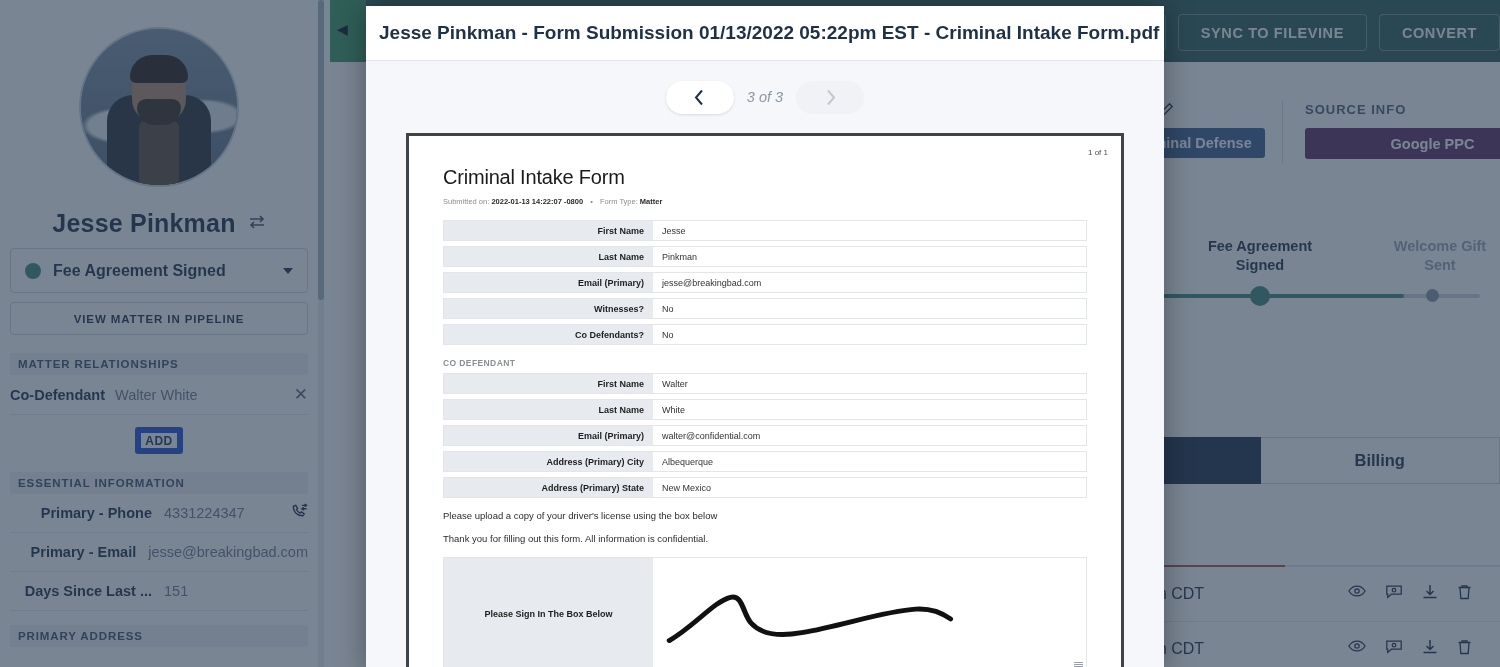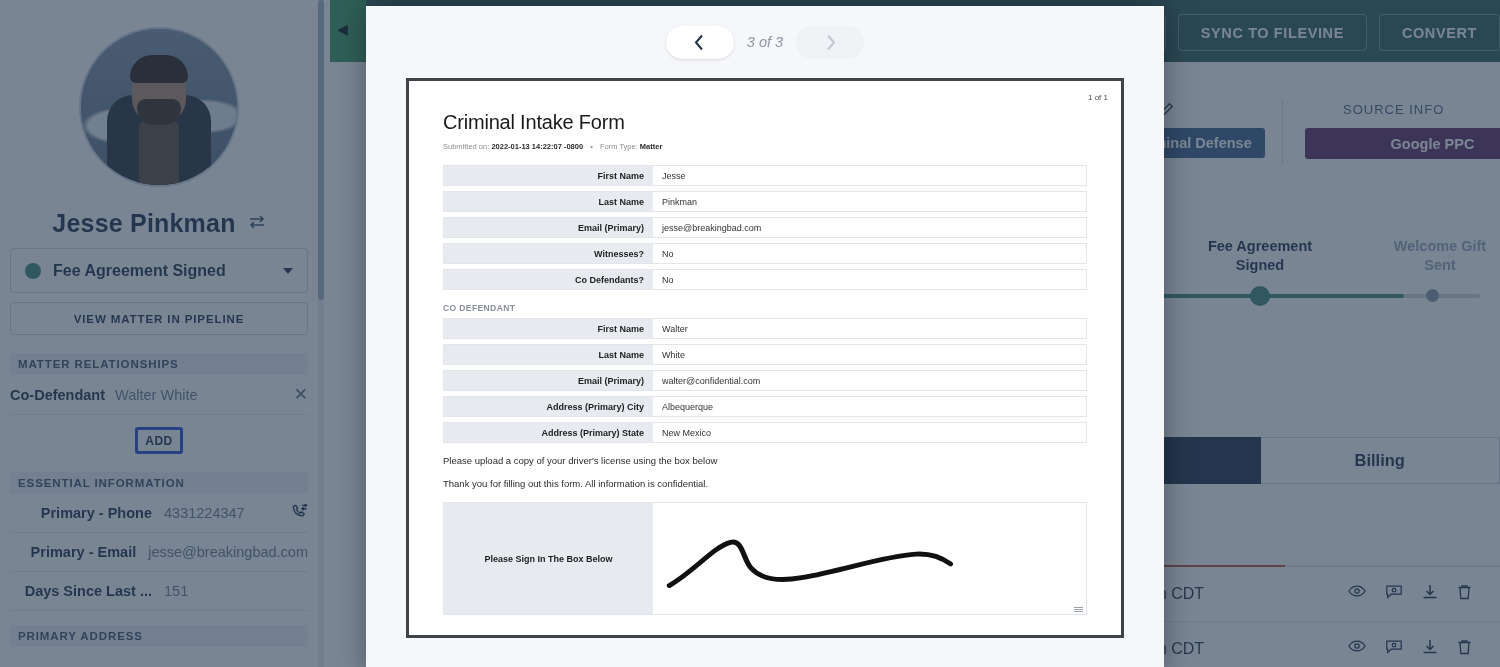--- a/index.html
+++ b/index.html
@@ -91,21 +91,21 @@
     font-size: 11.5px; font-weight: 700; color: #1f3147; letter-spacing: .9px; background:#fff;
   }
   .rel-row {
     margin: 0 10px; height: 40px; display: flex; align-items: center;
     border-bottom: 1px solid #e3e8ee; font-size: 14.5px;
   }
   .rel-row .k { font-weight: 700; color: #1f3147; }
   .rel-row .v { color: #6b7b8d; margin-left: 10px; flex: 1; }
   .rel-row .x { color: #5b6b7d; font-size: 17px; }
   .add-btn {
-    margin: 12px auto 0 auto; width: 48px; height: 27px; border: 3px solid #1d4ed8;
+    margin: 12px auto 0 auto; width: 48px; height: 27px; border: 6px solid #1d4ed8;
     border-radius: 3px; display: flex; align-items: center; justify-content: center;
     font-size: 12px; font-weight: 700; color: #1f3147; letter-spacing: .5px; background:#fff;
   }
   .info-row {
     margin: 0 10px; height: 39px; display: flex; align-items: center;
     border-bottom: 1px solid #e3e8ee; font-size: 14.5px;
   }
   .info-row .k { font-weight: 700; color: #1f3147; width: 142px; text-align: right; }
   .info-row .v { color: #6b7b8d; margin-left: 12px; flex: 1; }
   .info-row .ic { color: #1f3147; }
@@ -122,22 +122,22 @@
   .right-panel { position: absolute; left: 330px; top: 62px; right: 0; bottom: 0; background: #ffffff; }
   .pencil-ic { position: absolute; left: 828px; top: 40px; color: #28384d; }
   .tag-blue {
     position: absolute; left: 790px; top: 66px; width: 145px; height: 30px;
     background: #3a5f8f; border-radius: 3px; color: #fff;
     display: flex; align-items: center; justify-content: center;
     font-size: 14.5px; font-weight: 600;
   }
   .vdiv { position: absolute; left: 952px; top: 38px; width: 1px; height: 64px; background: #d6dce4; }
   .src-lbl {
-    position: absolute; left: 1013px; top: 40px;
-    font-size: 13px; font-weight: 400; color: #4e6179; letter-spacing: 1px;
+    position: absolute; left: 975px; top: 40px;
+    font-size: 13px; font-weight: 700; color: #4e6179; letter-spacing: 1px;
   }
   .tag-purple {
     position: absolute; left: 975px; top: 66px; width: 255px; height: 31px;
     background: #5e2d63; border-radius: 3px; color: #fff;
     display: flex; align-items: center; justify-content: center;
     font-size: 14.5px; font-weight: 600;
   }
 
   .pipeline { position: absolute; left: 690px; top: 175px; width: 480px; height: 80px; }
   .pipe-labels { display: flex; justify-content: space-between; align-items: flex-start; }
@@ -387,20 +387,23 @@
 
     </div>
   </div>
 
   <div class="overlay"></div>
 
   <div class="modal-left-strip"></div>
   <span class="collapse-chev">◀</span>
 
   <div class="modal">
+    <div class="modal-title-bar">
+      <div class="modal-title">Jesse Pinkman - Form Submission 01/13/2022 05:22pm EST - Criminal Intake Form.pdf</div>
+    </div>
 
     <div class="pager">
       <div class="pg-btn prev">
         <svg width="11" height="17" viewBox="0 0 11 17" fill="none" stroke="currentColor" stroke-width="2">
             <path d="M8 1.5 2 8.5l6 7"></path>
           </svg>
       </div>
       <div class="pg-count">3 of 3</div>
       <div class="pg-btn next">
         <svg width="11" height="17" viewBox="0 0 11 17" fill="none" stroke="currentColor" stroke-width="2">

